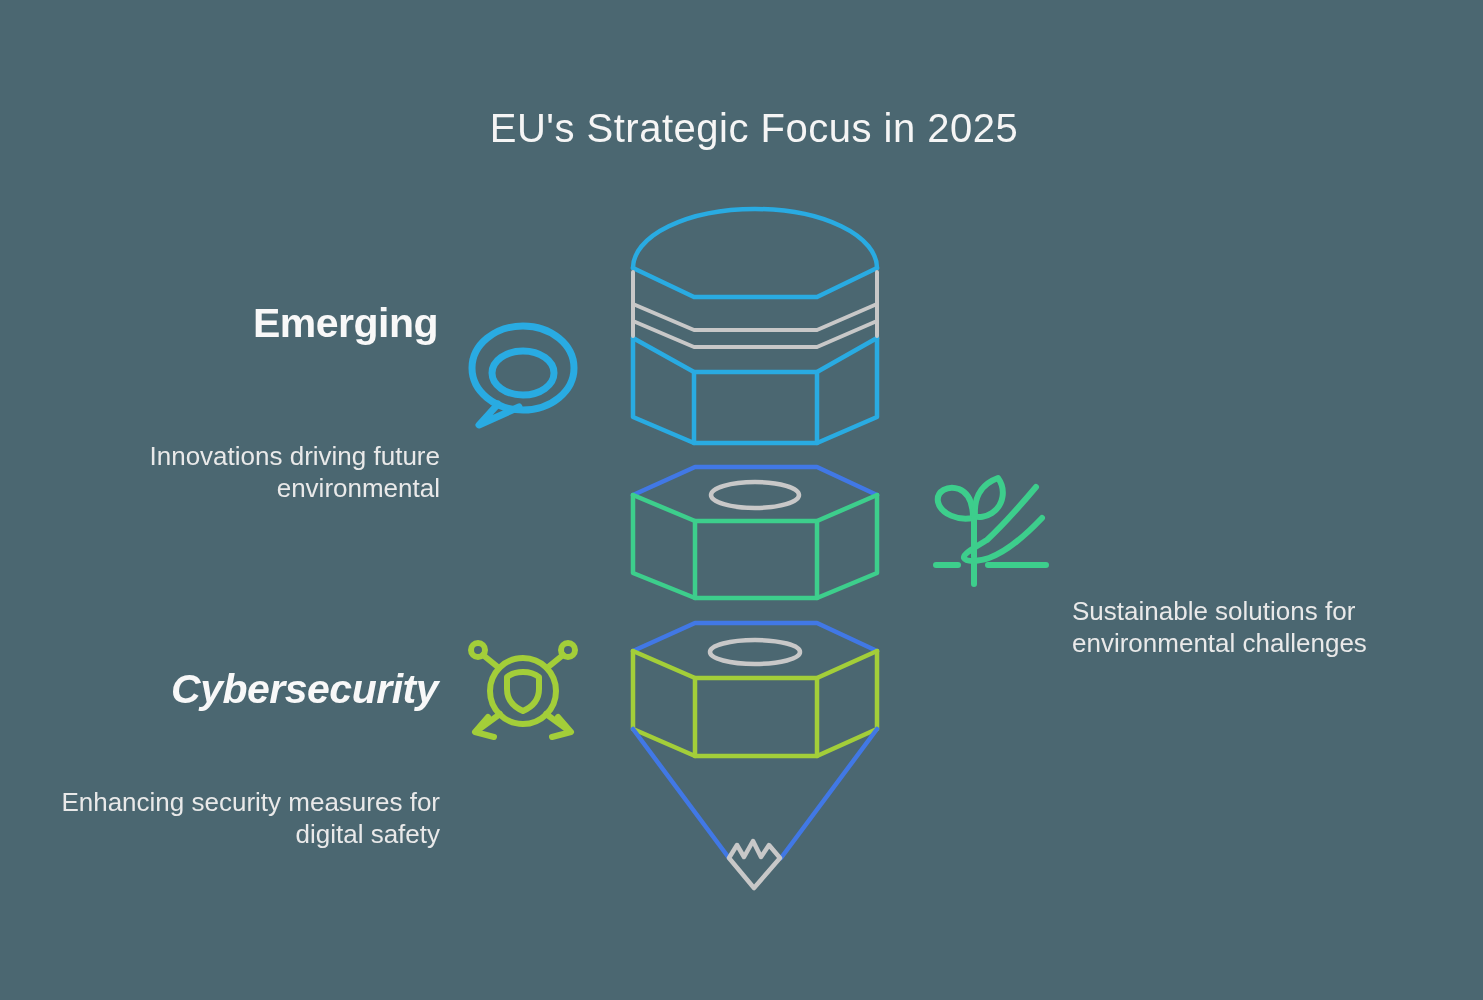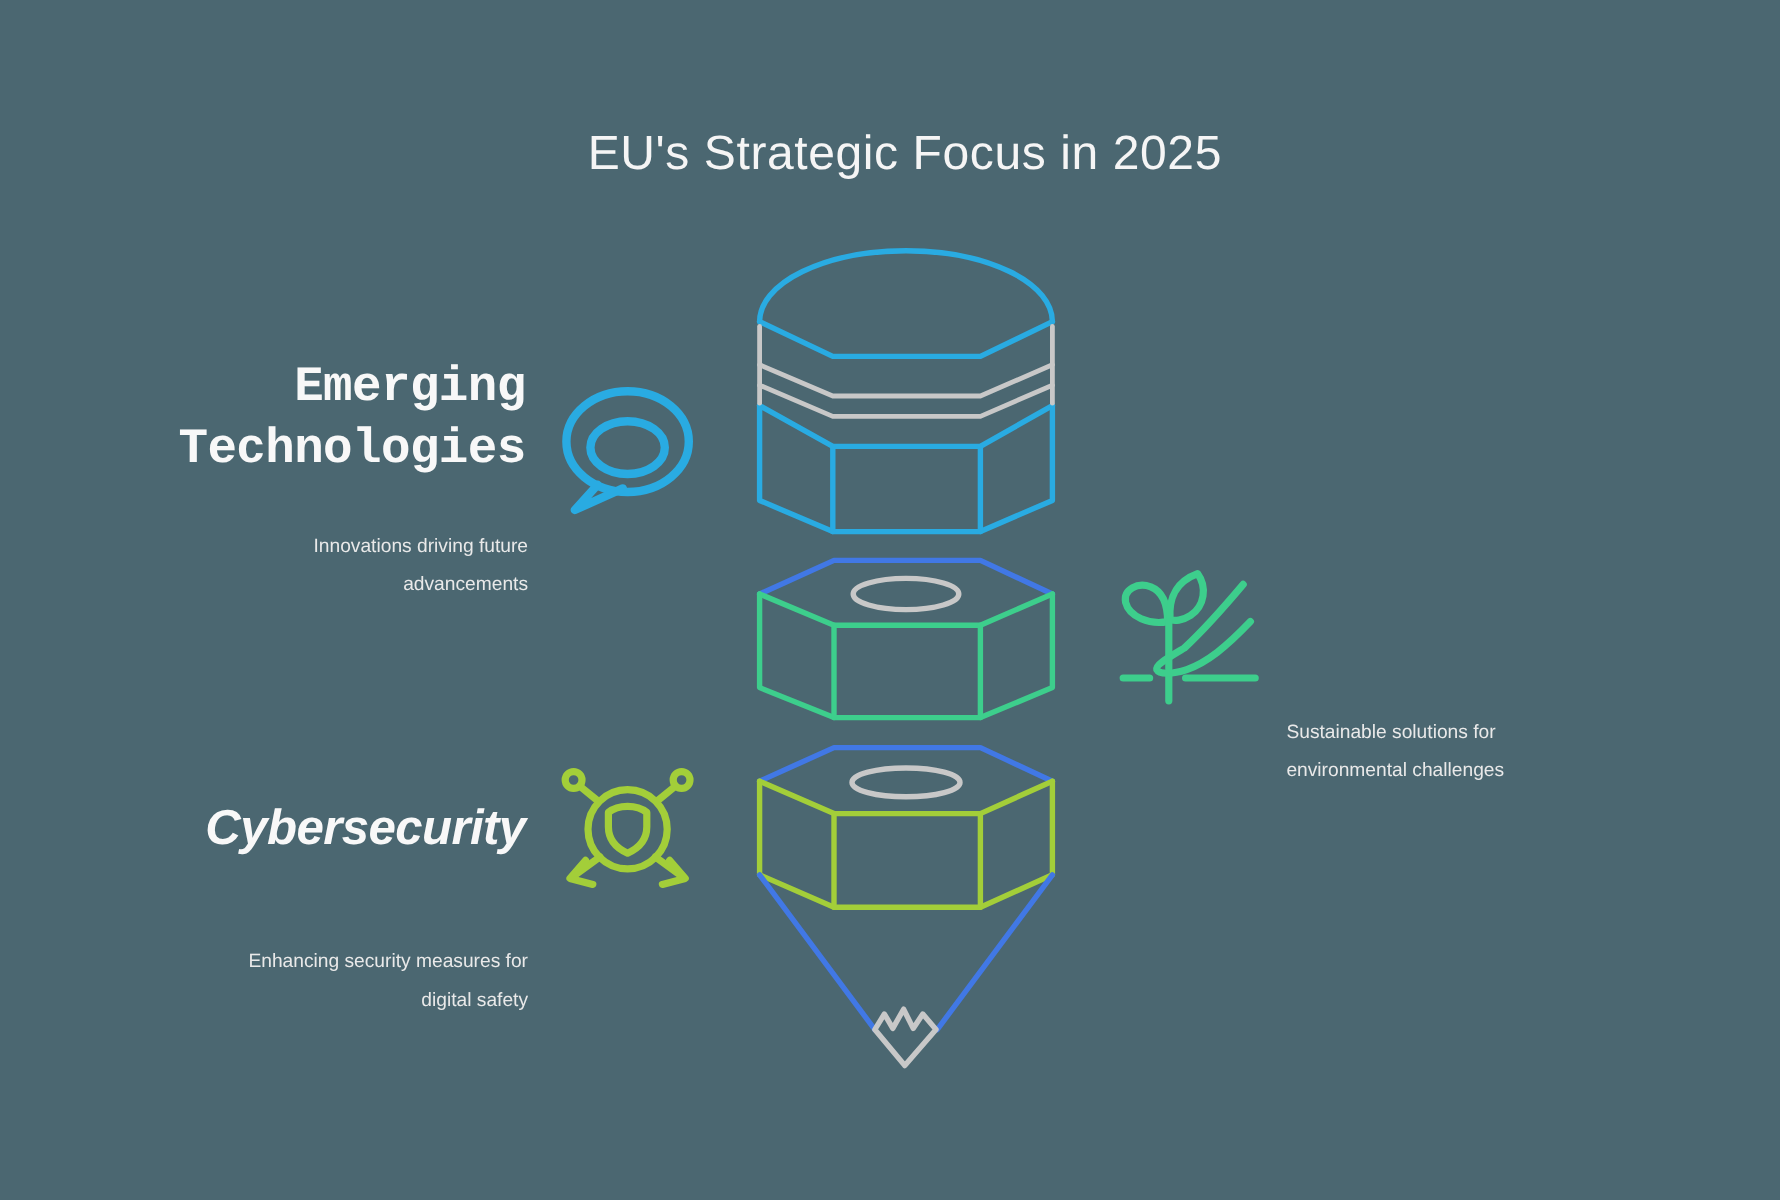--- a/index.html
+++ b/index.html
@@ -12,41 +12,40 @@
   .abs{position:absolute;}
   .title{
     font-size:40px;font-weight:500;color:#F5F5F5;white-space:nowrap;
     letter-spacing:0.5px;
   }
   .heading{
     font-size:41px;font-weight:700;color:#F8F8F8;line-height:52px;
     letter-spacing:-0.5px;white-space:nowrap;
   }
   .desc{
-    font-size:16px;font-weight:400;color:#E9E9E9;line-height:32px;
+    font-size:26px;font-weight:400;color:#E9E9E9;line-height:32px;
     white-space:nowrap;
   }
   .right{text-align:right;}
   .left{text-align:left;}
   svg{display:block;overflow:visible;}
 </style>
 </head>
 <body>
 
 <div class="canvas">
 
   <div class="abs title" style="left:754px;top:106px;transform:translateX(-50%);">EU's Strategic Focus in 2025</div>
 
-  <div class="abs heading right" style="right:1045px;top:297px;font-family:Liberation Mono, monospace;">
+  <div class="abs heading right" style="right:1045px;top:297px;">
     <div>Emerging</div>
-    <div>Technologies</div>
   </div>
   <div class="abs desc right" style="right:1043px;top:440px;">
     <div>Innovations driving future</div>
-    <div>advancements</div>
+    <div>environmental</div>
   </div>
 
   <svg class="abs" style="left:466px;top:320px;" width="114" height="112" viewBox="466 320 114 112" fill="none" stroke="#29ABE2" stroke-width="7" stroke-linecap="round" stroke-linejoin="round">
     <ellipse cx="523" cy="368" rx="51" ry="42"></ellipse>
     <path d="M498,404 L479,425 L519,407"></path>
     <ellipse cx="523" cy="373" rx="31" ry="22"></ellipse>
   </svg>
 
   <div class="abs desc left" style="left:1072px;top:595px;">
     <div>Sustainable solutions for</div>

